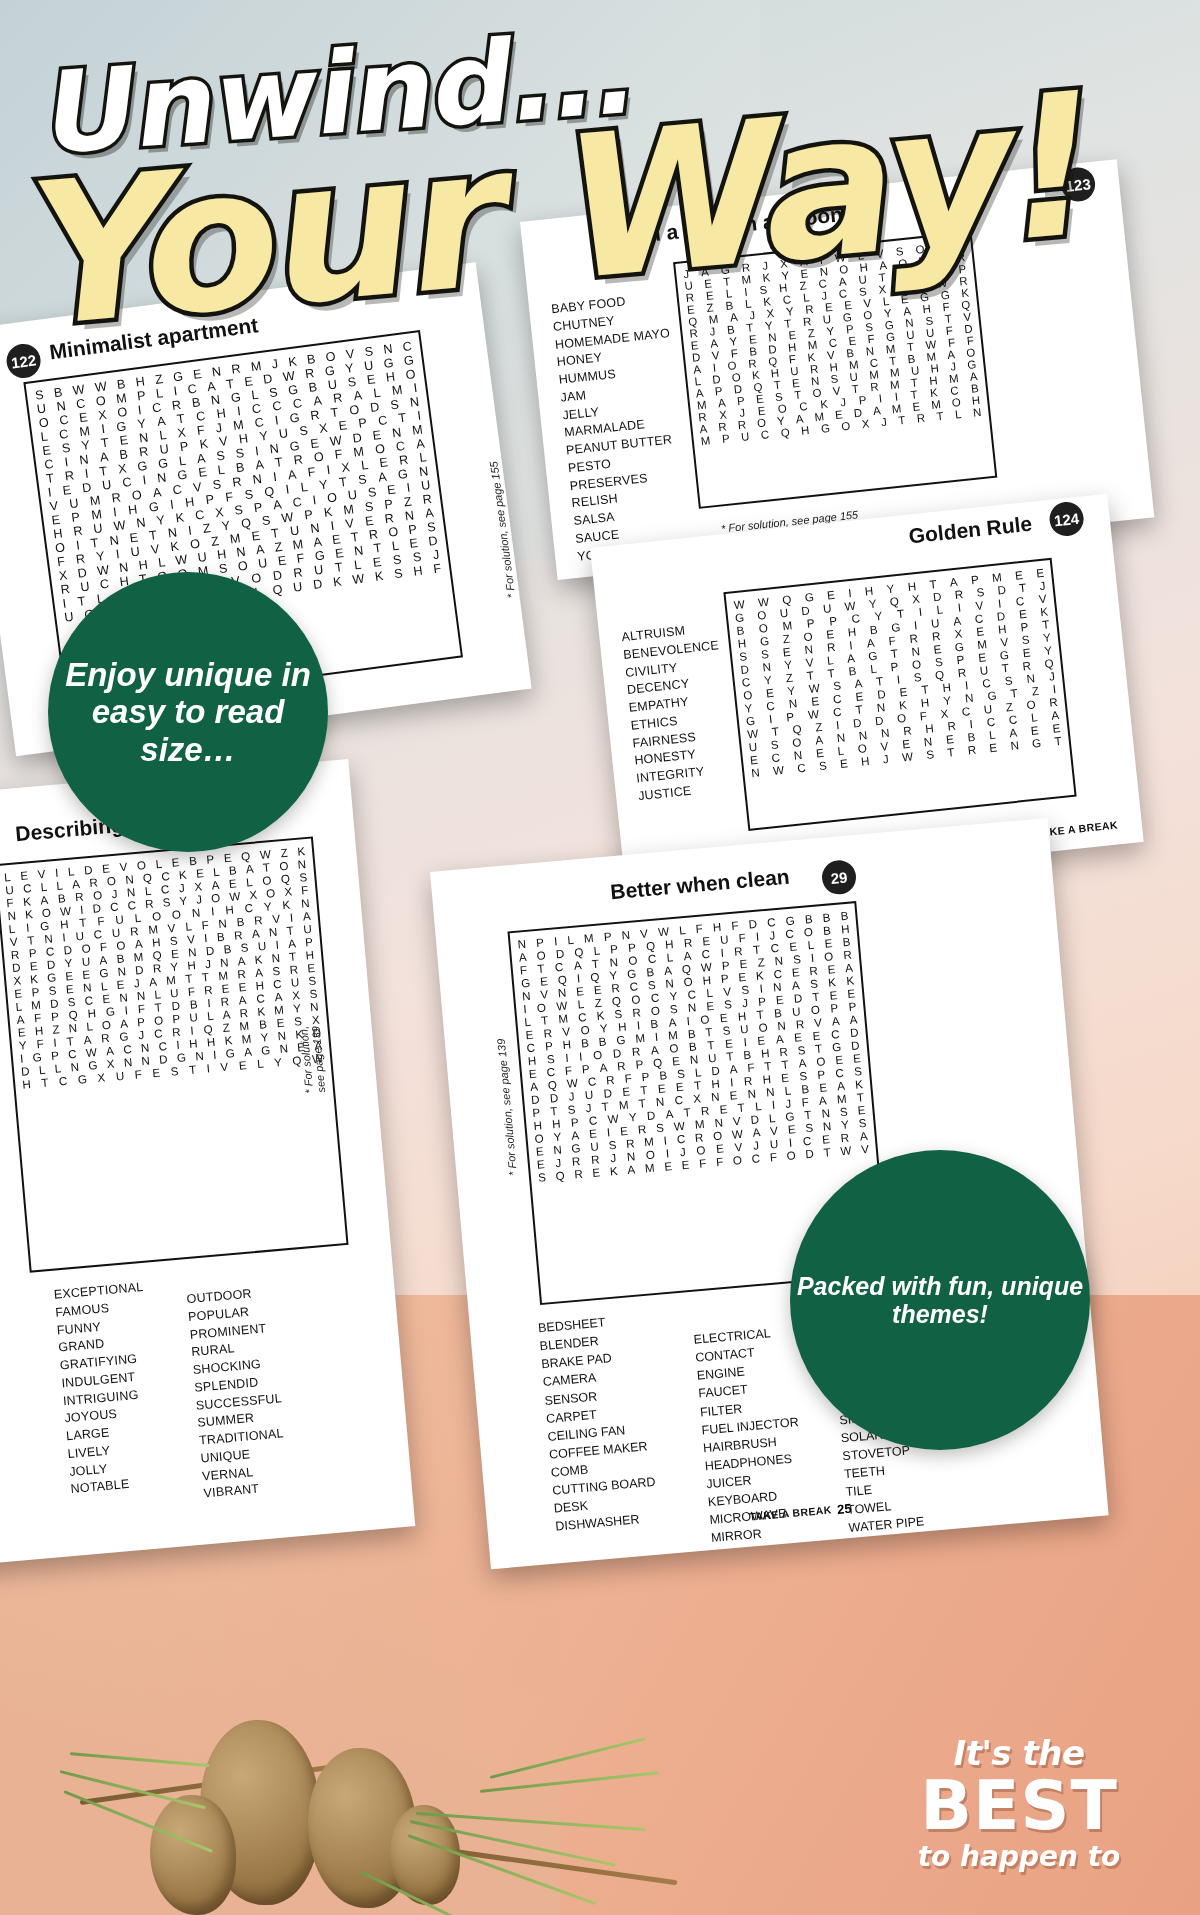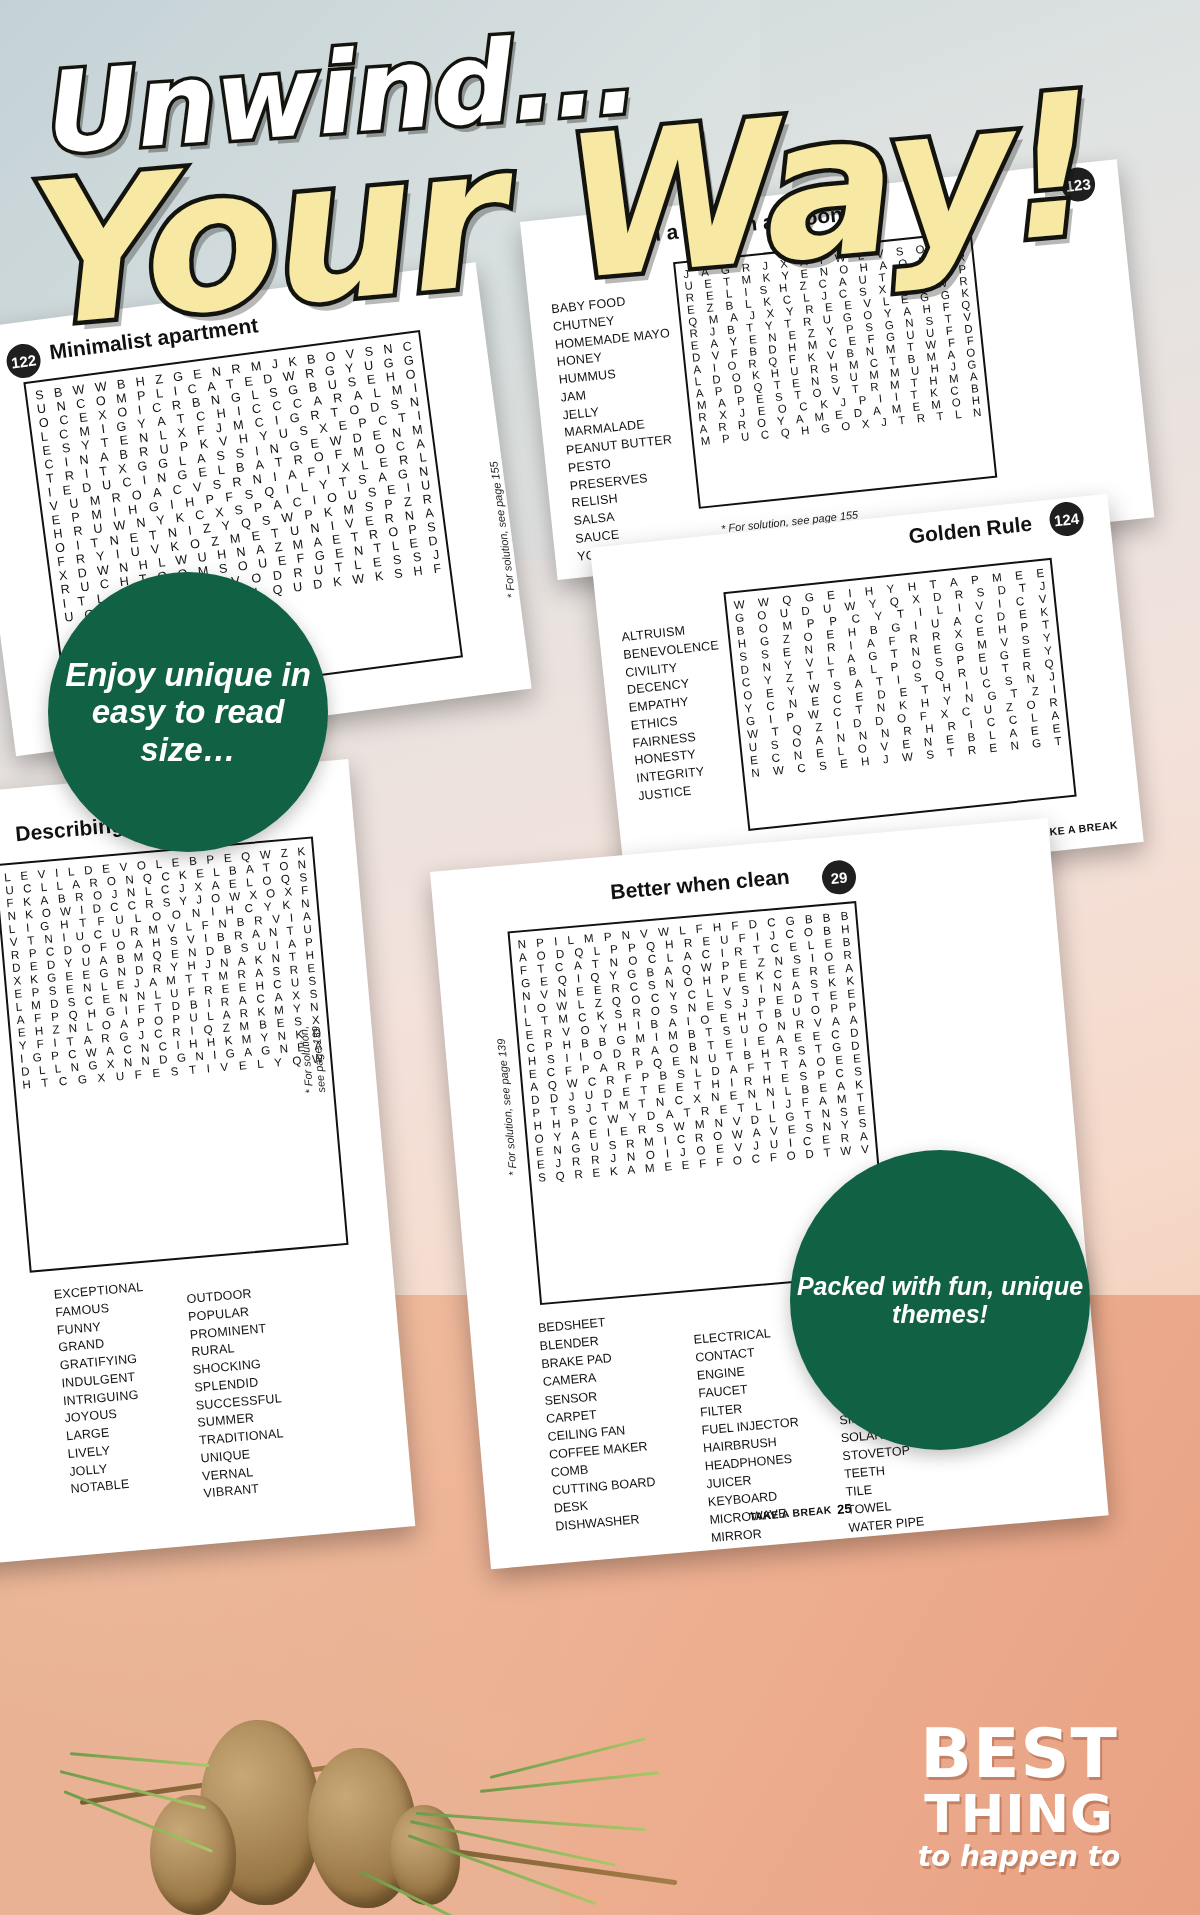--- a/index.html
+++ b/index.html
@@ -1967,22 +1967,22 @@
       <div>WINDOW</div>
     </div>
   <div class="footer-note">TAKE A BREAK</div>
   <div class="footer-page">25</div>
 </div>
 
 <div class="green-badge" id="badge-easy">Enjoy unique in easy to read size…</div>
 <div class="green-badge" id="badge-fun">Packed with fun, unique themes!</div>
 
 <div class="tagline">
+  <div class="l1">It's the</div>
   <div class="l2">BEST</div>
-  <div class="l3">THING</div>
   <div class="l4">to happen to</div>
 </div>
 
 <div class="foliage" style="left:60px; top:1590px; width:620px; height:325px;">
   <div class="branch" style="left:20px; top:210px; width:300px; transform:rotate(-8deg);"></div>
   <div class="branch" style="left:330px; top:250px; width:290px; transform:rotate(8deg);"></div>
   <div class="pinecone" style="left:140px; top:130px; width:120px; height:185px;"></div>
   <div class="pinecone" style="left:248px; top:158px; width:108px; height:160px;"></div>
   <div class="pinecone" style="left:90px; top:205px; width:86px; height:120px;"></div>
   <div class="pinecone" style="left:330px; top:215px; width:70px; height:100px;"></div>

